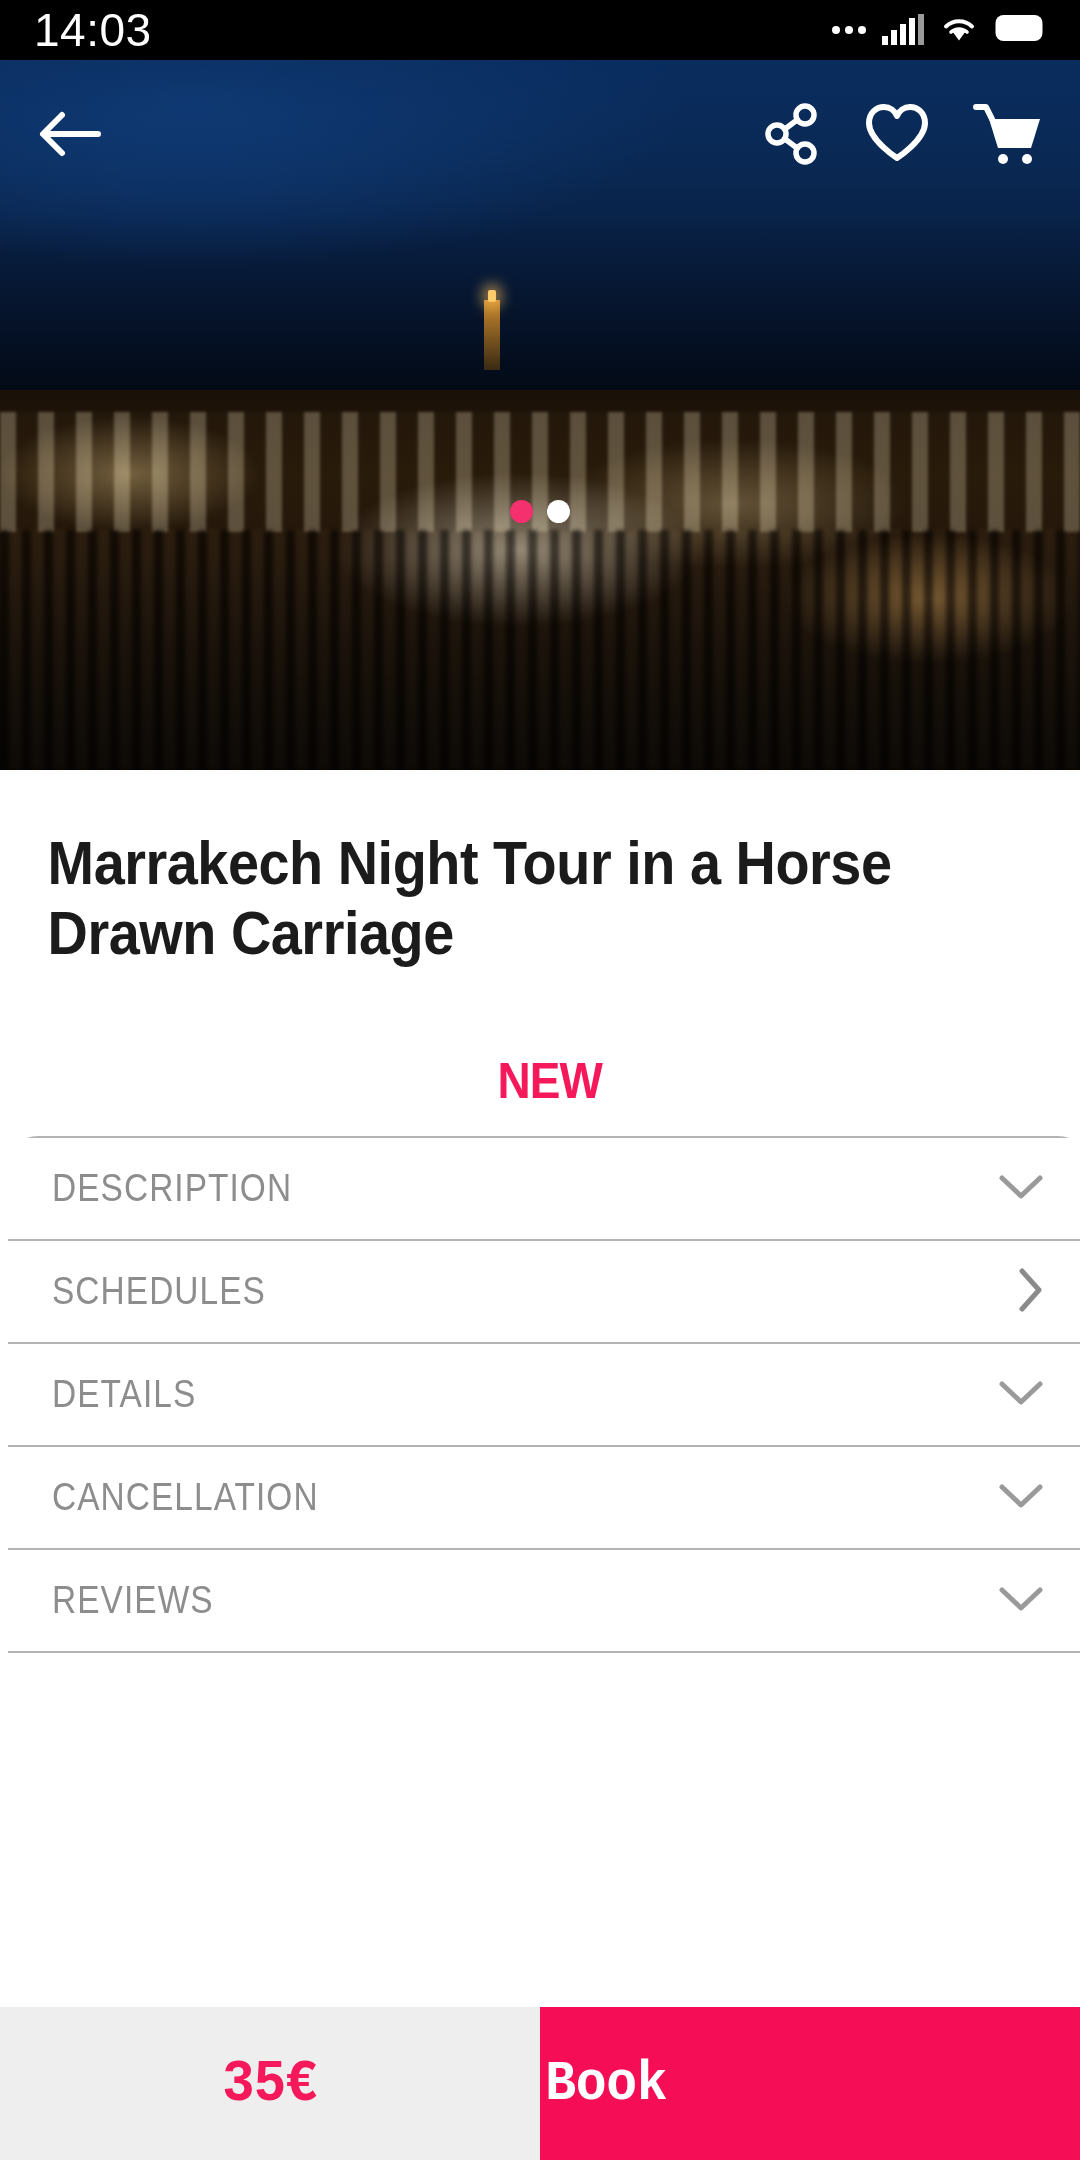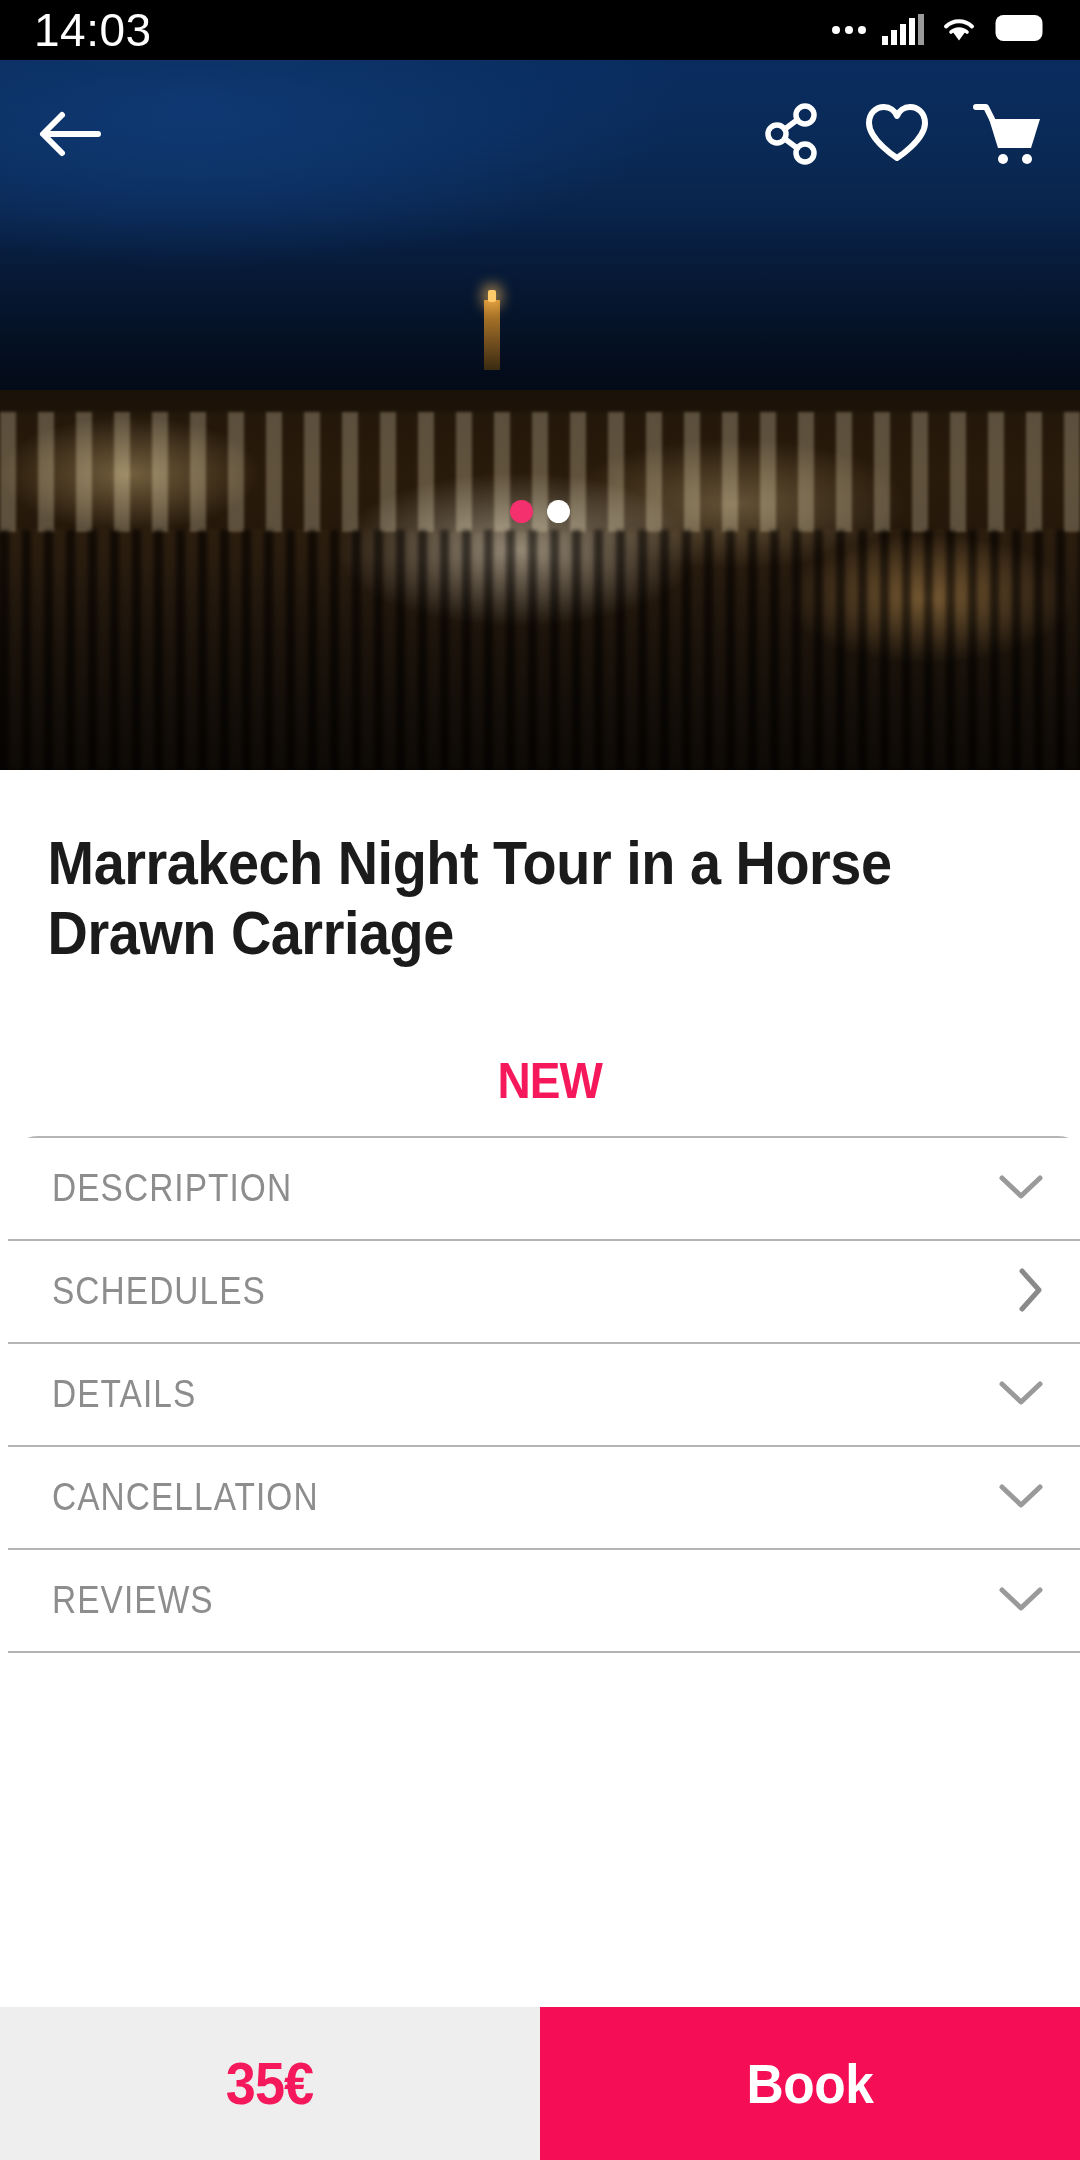--- a/index.html
+++ b/index.html
@@ -292,41 +292,41 @@
   }
 
   
   .bottom-bar {
     position: absolute;
     left: 0; top: 2007px;
     width: 1080px;
     height: 153px;
     display: flex;
     z-index: 25;
+    font-family: Liberation Mono, monospace;
   }
   .price-pane {
     width: 540px;
     background: #eeeeee;
     display: flex;
     align-items: center;
     justify-content: center;
   }
   .price-text {
     font-size: 60px;
     font-weight: bold;
     color: #f5185b;
     letter-spacing: -1px;
     transform: scaleX(0.9);
   }
   .book-pane {
     width: 540px;
     background: #f50d55;
     display: flex;
     align-items: center;
-    justify-content: center;
     cursor: pointer;
   }
   .book-text {
     font-size: 56px;
     font-weight: bold;
     color: #ffffff;
     letter-spacing: -0.5px;
     transform: scaleX(0.92);
   }
 </style>

